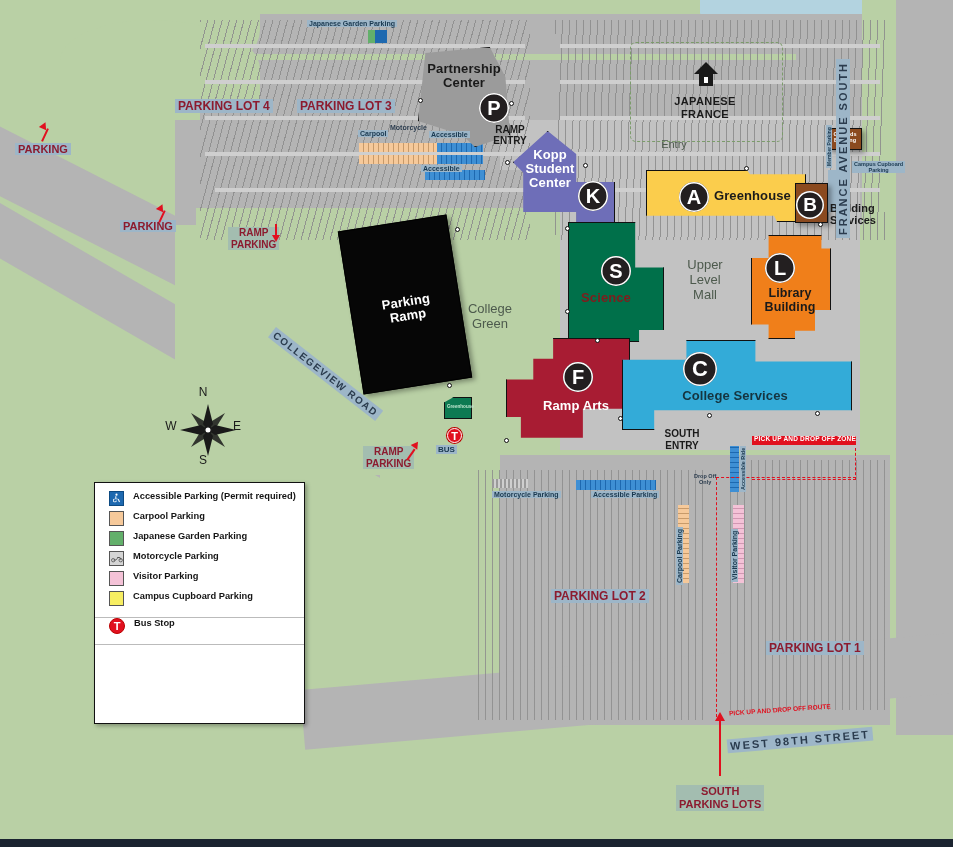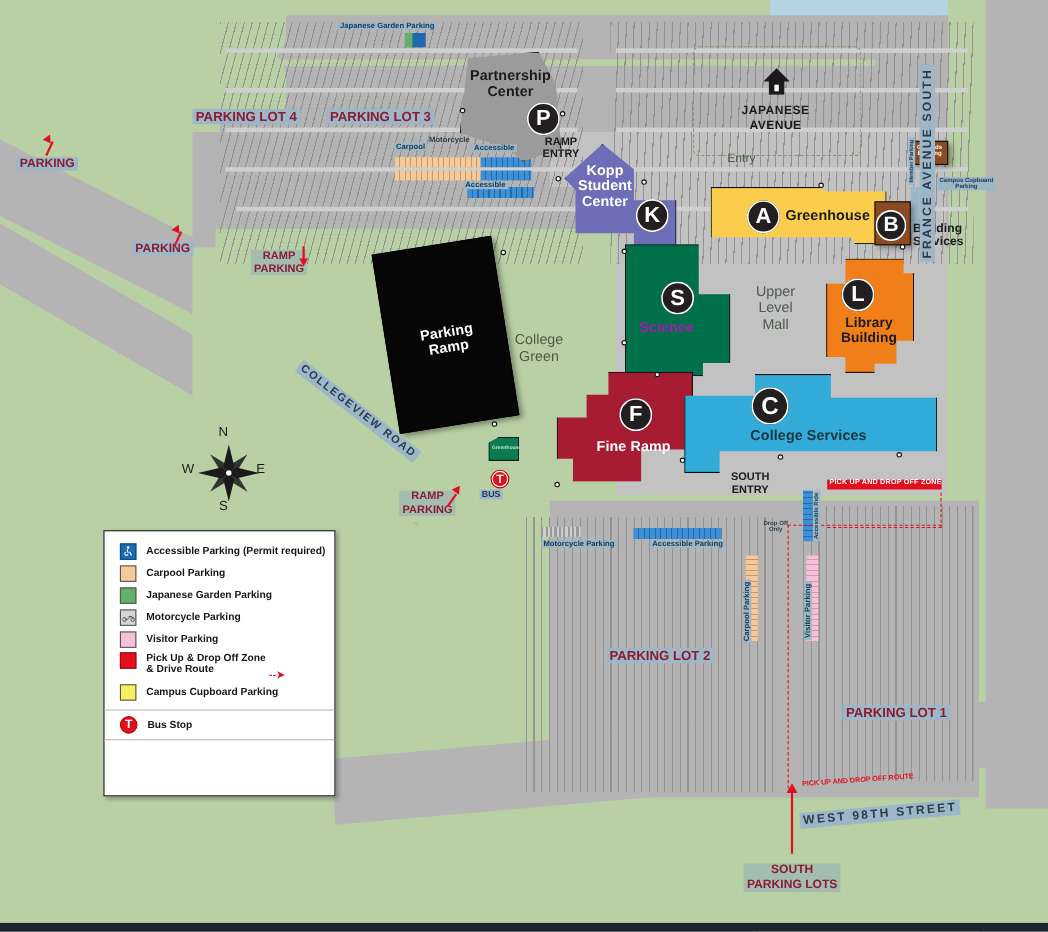--- a/index.html
+++ b/index.html
@@ -74,21 +74,21 @@
     position:absolute;
     background:#fff;
     border:1px solid #111;
     box-shadow:2px 2px 4px rgba(0,0,0,.3);
   }
   #key-head {
     background:#1a1a1a; color:#fff;
     text-align:center; font-weight:700;
     letter-spacing:1px;
   }
-  .key-row { display:flex; align-items:center; padding:0 0 0 14px; }
+  .key-row { display:flex; align-items:flex-start; padding:0 0 0 14px; }
   .swatch {
     width:15px; height:15px; border:1px solid #555;
     margin-right:9px; flex:0 0 auto;
   }
   .key-txt { color:#151515; font-weight:700; line-height:1.12; white-space:pre-line;}
   .key-div { border-top:1px solid #bbb; }
   .bus-dot {
     width:16px;height:16px;border-radius:50%;background:#e1101f;
     display:flex;align-items:center;justify-content:center;
     color:#fff;font-weight:700;font-size:11px;margin-right:9px;flex:0 0 auto;
@@ -231,26 +231,26 @@
 
   <div class="bld" style="left:751px;top:235px;width:80px;height:104px;background:#F07F1A;
        clip-path:polygon(22% 0%,88% 0%,88% 13%,100% 13%,100% 72%,80% 72%,80% 92%,55% 92%,55% 100%,22% 100%,22% 86%,0% 86%,0% 22%,22% 22%);"></div>
   <div class="badge badge-ring" style="left:765px;top:253px;width:30px;height:30px;font-size:20px;">L</div>
   <div class="bld-label" style="left:748px;top:287px;width:84px;font-size:12.5px;color:#1a1a1a;">Library
 Building</div>
 
   <div class="bld" style="left:568px;top:222px;width:96px;height:120px;background:#00704A;
        clip-path:polygon(0% 0%,70% 0%,70% 38%,100% 38%,100% 90%,74% 90%,74% 100%,0% 100%);"></div>
   <div class="badge badge-ring" style="left:601px;top:256px;width:30px;height:30px;font-size:20px;">S</div>
-  <div class="bld-label" style="left:570px;top:291px;width:72px;font-size:13px;color:#a21caf;">Science</div>
+  <div class="bld-label" style="left:570px;top:291px;width:72px;font-size:13px;color:#7f1d1d;">Science</div>
 
   <div class="bld" style="left:506px;top:338px;width:124px;height:104px;background:#A81C33;
        clip-path:polygon(38% 0%,100% 0%,100% 68%,62% 68%,62% 96%,12% 96%,12% 76%,0% 76%,0% 40%,22% 40%,22% 20%,38% 20%);"></div>
   <div class="badge badge-ring" style="left:563px;top:362px;width:30px;height:30px;font-size:20px;">F</div>
-  <div class="bld-label" style="left:528px;top:399px;width:96px;font-size:13px;color:#ffffff;">Fine Ramp</div>
+  <div class="bld-label" style="left:528px;top:399px;width:96px;font-size:13px;color:#ffffff;">Ramp Arts</div>
 
   <div class="bld" style="left:622px;top:340px;width:230px;height:90px;background:#33ABD8;
        clip-path:polygon(0% 22%,28% 22%,28% 0%,58% 0%,58% 24%,100% 24%,100% 78%,14% 78%,14% 100%,0% 100%);"></div>
   <div class="badge badge-ring" style="left:683px;top:352px;width:34px;height:34px;font-size:22px;">C</div>
   <div class="bld-label" style="left:640px;top:389px;width:190px;font-size:13px;color:#15343f;">College Services</div>
 
   <div class="bld" style="left:350px;top:222px;width:110px;height:165px;background:#060606;border-color:#000;
        transform:rotate(-9deg);"></div>
   <div class="bld-label" style="left:355px;top:295px;width:104px;font-size:13px;color:#ffffff;transform:rotate(-9deg);">Parking
 Ramp</div>
@@ -262,21 +262,21 @@
   <div class="bld" style="left:444px;top:397px;width:28px;height:22px;background:#0d7a52;border-width:1px;
        clip-path:polygon(0% 25%,35% 0%,100% 0%,100% 100%,0% 100%);"></div>
   <div class="slabel" style="left:445px;top:404px;width:27px;text-align:center;font-size:4.6px;background:transparent;color:#bfe6cf;">Greenhouse</div>
 
   <div class="grey-txt" style="left:455px;top:302px;width:70px;font-size:13px;line-height:1.15;">College
 Green</div>
   <div class="grey-txt" style="left:670px;top:258px;width:70px;font-size:13px;line-height:1.15;">Upper
 Level
 Mall</div>
   <div class="blk-txt" style="left:655px;top:95px;width:100px;font-size:11px;line-height:1.2;letter-spacing:.4px;">JAPANESE
-AVENUE</div>
+FRANCE</div>
   <div class="grey-txt" style="left:652px;top:138px;width:44px;font-size:11px;">Entry</div>
   <div class="blk-txt" style="left:655px;top:428px;width:54px;font-size:10px;line-height:1.15;">SOUTH
 ENTRY</div>
 
   <div style="position:absolute;left:630px;top:42px;width:153px;height:100px;border:1px dashed #7b9c6a;border-radius:6px;"></div>
   <div style="position:absolute;left:694px;top:62px;width:0;height:0;
        border-left:12px solid transparent;border-right:12px solid transparent;border-bottom:12px solid #1a1a1a;"></div>
   <div style="position:absolute;left:699px;top:73px;width:14px;height:13px;background:#1a1a1a;"></div>
   <div style="position:absolute;left:704px;top:77px;width:4px;height:6px;background:#fff;"></div>
 
@@ -396,28 +396,20 @@
           </svg>
         </div>
         <div class="key-txt" style="font-size:9.3px;">Motorcycle Parking</div>
       </div>
 
       <div class="key-row" style="height:20px;">
         <div class="swatch" style="background:#F4C2D7;"></div>
         <div class="key-txt" style="font-size:9.3px;">Visitor Parking</div>
       </div>
 
-      <div class="key-row" style="height:28px;align-items:flex-start;padding-top:2px;">
-        <div class="swatch" style="background:#E1101F;border-color:#9c0a14;"></div>
-        <div style="display:flex;flex-direction:column;">
-          <div class="key-txt" style="font-size:9.3px;">Pick Up &amp; Drop Off Zone
-&amp; Drive Route</div>
-        </div>
-        <span class="dashline" style="font-size:9px;margin-left:3px;align-self:flex-end;padding-bottom:1px;">- - ➤</span>
-      </div>
 
       <div class="key-row" style="height:20px;">
         <div class="swatch" style="background:#F7EE62;"></div>
         <div class="key-txt" style="font-size:9.3px;">Campus Cupboard Parking</div>
       </div>
     </div>
 
     <div class="key-div" style="margin-top:6px;"></div>
     <div class="key-row" style="height:26px;">
       <div class="bus-dot">T</div>

